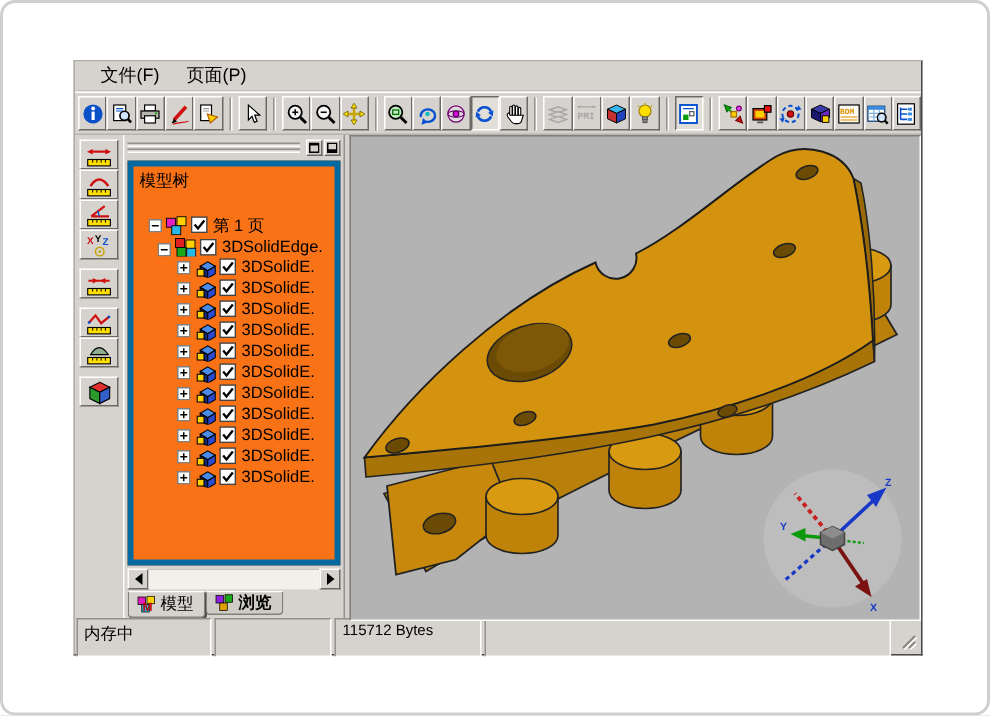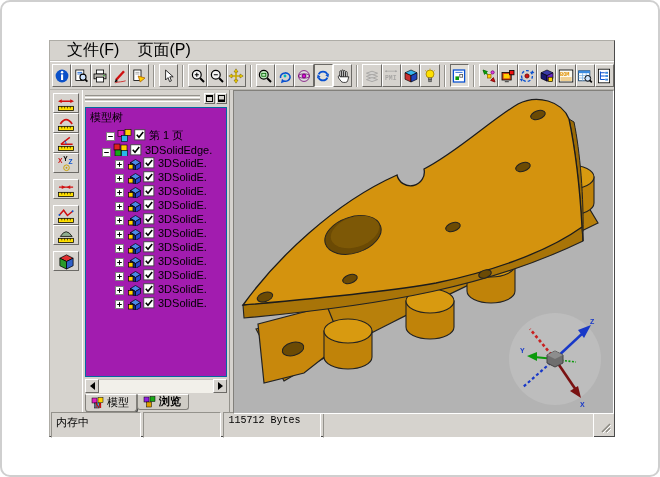--- a/index.html
+++ b/index.html
@@ -4,21 +4,21 @@
 <style>
   * { box-sizing: border-box; margin: 0; padding: 0; }
   body { background:#fff; font-family:"Liberation Sans", sans-serif; }
   .page { position:relative; width:660px; height:477px; background:#fff;
           border:2px solid #cfcfcf; border-radius:10px; overflow:hidden; }
   .app-window { position:absolute; left:47px; top:38px; width:566px; height:397px;
           background:#d6d3ce; border:1px solid; border-color:#aeaca6 #4a4a4a #4a4a4a #aeaca6; }
   
   .menubar { height:20px; display:flex; align-items:center; padding-left:8px;
           border-bottom:1px solid #c2c0ba; background:#d6d3ce; }
-  .menu-item { font-size:16px; color:#000; padding:2px 9px; cursor:default; }
+  .menu-item { font-size:12px; color:#000; padding:2px 9px; cursor:default; }
   
   .toolbar { height:29px; display:flex; align-items:center; padding-left:2px;
           border-top:1px solid #fff; border-bottom:1px solid #b5b3ad; background:#d6d3ce; }
   .tb-btn { width:21px; height:23px; display:flex; align-items:center; justify-content:center;
           background:#d6d3ce; border:1px solid; border-color:#fff #6c6a66 #6c6a66 #fff; margin-right:0px; }
   .tb-btn.pressed { border-color:#6c6a66 #fff #fff #6c6a66; background:#e2dfd8; }
   .tb-btn.disabled svg { filter:grayscale(1); opacity:.6; }
   .tb-sep { width:2px; height:22px; border-left:1px solid #94928c; border-right:1px solid #fff; margin:0 4px; }
   
   .main { display:flex; height:324px; }
@@ -27,21 +27,21 @@
           background:#d6d3ce; border:1px solid; border-color:#fff #6c6a66 #6c6a66 #fff; margin-bottom:0; }
   .lt-gap { height:6px; }
   
   .tree-panel { width:148px; display:flex; flex-direction:column; padding:2px 2px 1px 2px;
           border-left:1px solid #fff; border-right:1px solid #94928c; }
   .panel-header { height:13px; display:flex; align-items:center; margin-bottom:2px; }
   .gripper { flex:1; margin-right:3px; }
   .gripper div { height:3px; border-top:1px solid #94928c; border-bottom:1px solid #fff; margin:1px 0; }
   .ph-btn { width:11px; height:11px; margin-left:1px; background:#d6d3ce; display:flex; align-items:center; justify-content:center;
           border:1px solid; border-color:#fff #6c6a66 #6c6a66 #fff; }
-  .tree-box { flex:1; border:1px solid #0369a1; background:#a21caf; overflow:hidden; }
+  .tree-box { flex:1; border:4px solid #0369a1; background:#f97316; overflow:hidden; }
   .tree-title { font-size:11px; color:#000; padding:2px 0 3px 4px; }
   .tree-row { height:14px; display:flex; align-items:center; font-size:11px; white-space:nowrap; }
   .t-exp { width:9px; height:9px; margin-right:2px; flex:none; }
   .t-ico { margin-right:2px; flex:none; display:flex; }
   .t-chk { margin-right:3px; flex:none; display:flex; }
   .t-lbl { color:#000; }
   .hscroll { height:14px; margin-top:2px; display:flex; }
   .hs-btn { width:14px; height:14px; background:#d6d3ce; border:1px solid; border-color:#fff #6c6a66 #6c6a66 #fff;
           display:flex; align-items:center; justify-content:center; }
   .hs-track { flex:1; background:#f2f0ea; border-top:1px solid #c5c3bd; }
@@ -53,21 +53,21 @@
   .tab.active { height:18px; box-shadow:1px 1px 0 #4a4a4a; }
   .tab.inactive { height:16px; margin-top:0px; background:#cfccc5;font-weight:bold; }
   .splitter { width:3px; }
   
   .viewport { flex:1; border:1px solid; border-color:#82807b #fff #fff #82807b; background:#b3b3b3; position:relative; overflow:hidden; }
   .viewport svg { display:block; }
   
   .statusbar { height:22px; display:flex; align-items:center; padding:2px 2px 2px 1px; gap:2px; }
   .status-field { height:26px; background:#d6d3ce; border:1px solid; border-color:#94928c #fff #fff #94928c;
           font-size:11px; color:#000; padding:2px 4px; overflow:hidden; white-space:nowrap; }
-  .status-field.mono { font-family:Liberation Mono, monospace; font-size:10px; }
+  .status-field.mono { font-family:Liberation Sans, sans-serif; font-size:10px; }
   .grip { width:14px; height:14px; margin-left:2px; align-self:flex-end; }
 </style>
 </head>
 <body>
 
 <div class="page">
   <div class="app-window">
 
     <div class="menubar">
         <span class="menu-item">文件(F)</span>
@@ -427,21 +427,21 @@
             <svg width="7" height="7" viewBox="0 0 7 7">
               <rect x="0.5" y="0.5" width="6" height="6" fill="none" stroke="#000"></rect>
                 <rect x="0.5" y="4.5" width="6" height="2" fill="#000"></rect>
             </svg>
           </div>
         </div>
 
         <div class="tree-box">
           <div class="tree-title">模型树</div>
           <div id="tree-rows">
-              <div class="tree-row" style="padding-left: 20px;">
+              <div class="tree-row" style="padding-left: 10px; margin-top: 12px;">
                 <span class="t-exp"><svg viewBox="0 0 9 9" width="9" height="9">
                     <rect x="0.5" y="0.5" width="8" height="8" fill="#fff" stroke="#808080"></rect>
                     <line x1="2.2" y1="4.5" x2="6.8" y2="4.5" stroke="#000"></line>
                   </svg></span>
                 <span class="t-ico">
                   <svg viewBox="0 0 15 13" width="15" height="13">
                     <g stroke="#000" stroke-width="0.6">
                       <rect x="1" y="1.5" width="6" height="6" fill="#e020c0"></rect>
                       <rect x="8" y="0.5" width="6" height="6" fill="#ffd000"></rect>
                       <rect x="4.5" y="6.5" width="6" height="6" fill="#28b8e8"></rect>

